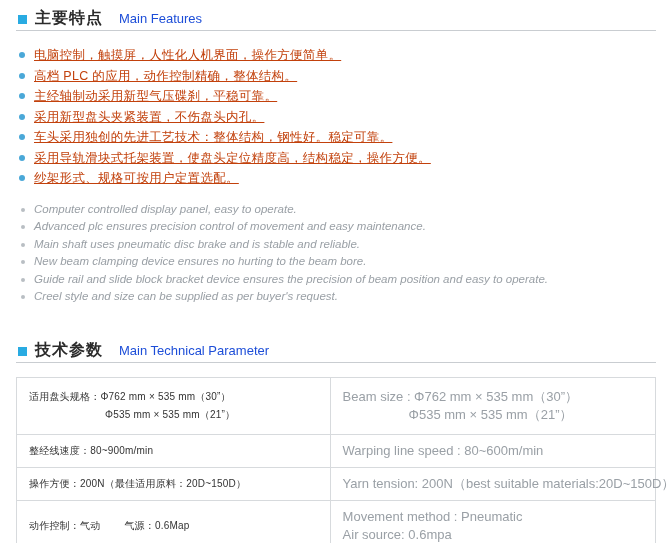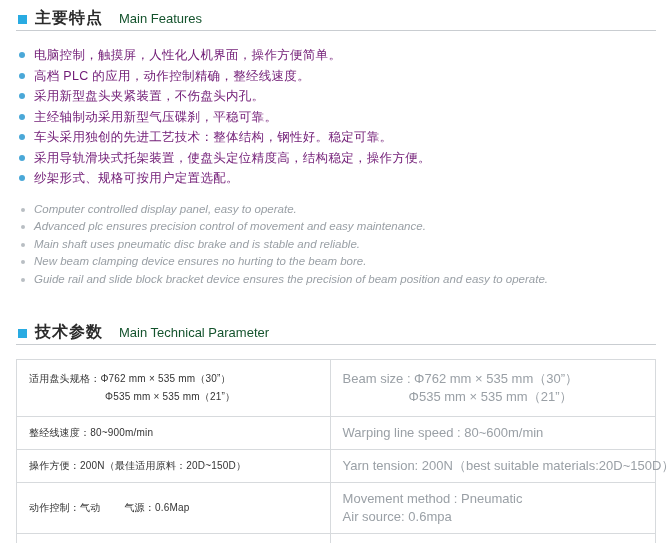--- a/index.html
+++ b/index.html
@@ -42,40 +42,41 @@
     font-size: 16px;
     font-weight: bold;
     color: #2b2b2b;
     letter-spacing: 1px;
     line-height: 1;
     margin-bottom: 4px;
     white-space: nowrap;
   }
   .head-en {
     font-size: 13px;
-    color: #14532d;
+    color: #1d4ed8;
     margin: 0 0 5px 16px;
     line-height: 1;
     white-space: nowrap;
   }
 
   
   .feat-cn {
     margin: 0 0 6px 0;
     padding: 0;
     list-style: none;
   }
   .feat-cn li {
     position: relative;
     font-size: 12.5px;
-    color: #701a75;
+    color: #c2410c;
     line-height: 20.5px;
     padding-left: 18px;
     letter-spacing: 0.3px;
     white-space: nowrap;
+    text-decoration: underline;
   }
   .feat-cn li::before {
     content: "";
     position: absolute;
     left: 3px;
     top: 7px;
     width: 6px;
     height: 6px;
     border-radius: 50%;
     background: #4aa8d8;
@@ -159,34 +160,35 @@
 <div class="page">
 
   <div class="section-head">
     <span class="head-sq"></span>
     <span class="head-cn">主要特点</span>
     <span class="head-en">Main Features</span>
   </div>
 
   <ul class="feat-cn">
     <li>电脑控制，触摸屏，人性化人机界面，操作方便简单。</li>
-    <li>高档 PLC 的应用，动作控制精确，整经线速度。</li>
+    <li>高档 PLC 的应用，动作控制精确，整体结构。</li>
+    <li>主经轴制动采用新型气压碟刹，平稳可靠。</li>
     <li>采用新型盘头夹紧装置，不伤盘头内孔。</li>
-    <li>主经轴制动采用新型气压碟刹，平稳可靠。</li>
     <li>车头采用独创的先进工艺技术：整体结构，钢性好。稳定可靠。</li>
     <li>采用导轨滑块式托架装置，使盘头定位精度高，结构稳定，操作方便。</li>
     <li>纱架形式、规格可按用户定置选配。</li>
   </ul>
 
   <ul class="feat-en">
     <li>Computer controlled display panel, easy to operate.</li>
     <li>Advanced plc ensures precision control of movement and easy maintenance.</li>
     <li>Main shaft uses pneumatic disc brake and is stable and reliable.</li>
     <li>New beam clamping device ensures no hurting to the beam bore.</li>
     <li>Guide rail and slide block bracket device ensures the precision of beam position and easy to operate.</li>
+    <li>Creel style and size can be supplied as per buyer's request.</li>
   </ul>
 
   <div class="spacer-params"></div>
 
   <div class="section-head">
     <span class="head-sq"></span>
     <span class="head-cn">技术参数</span>
     <span class="head-en">Main Technical Parameter</span>
   </div>
 

